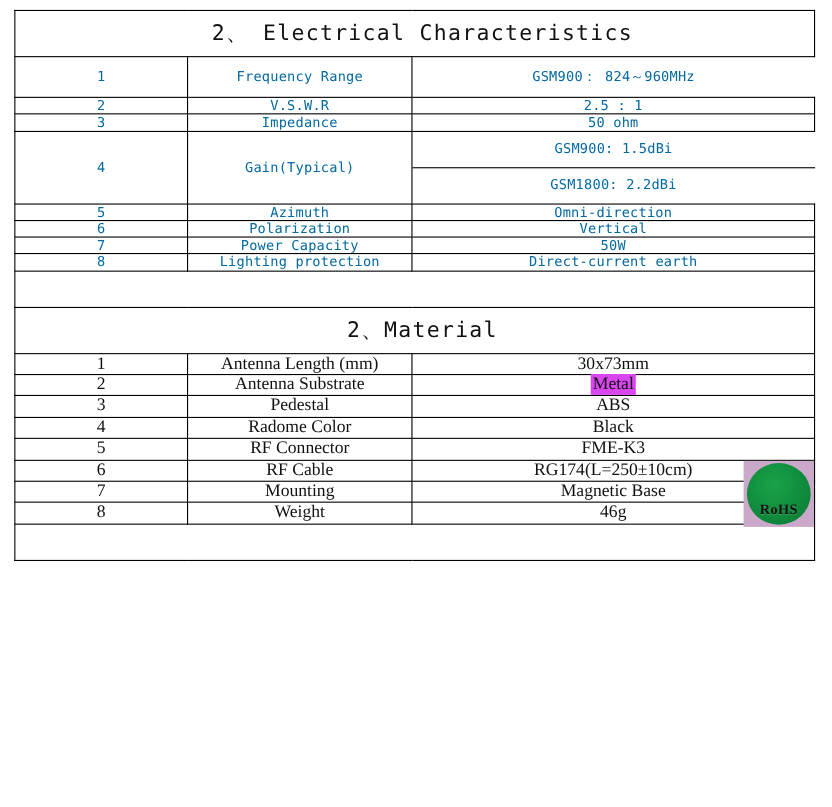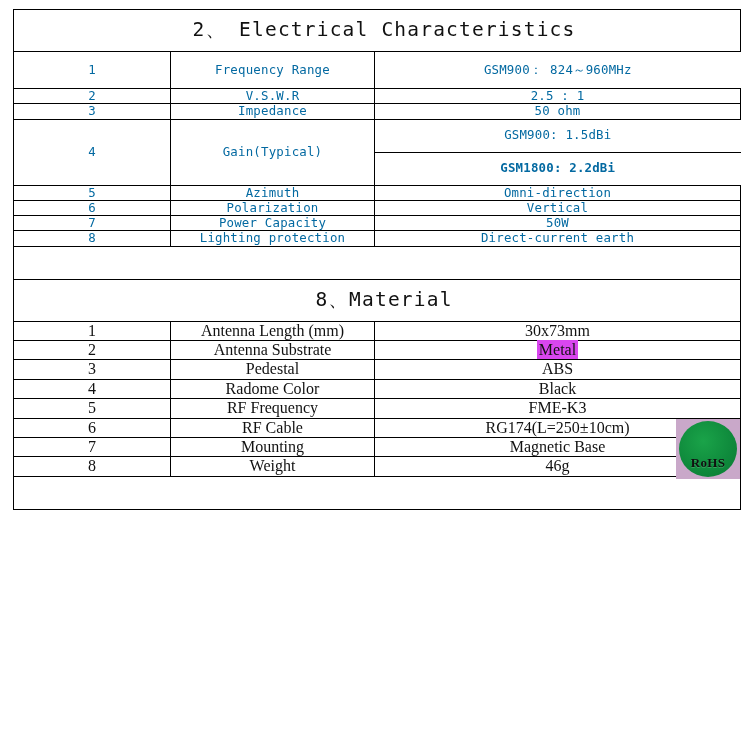--- a/index.html
+++ b/index.html
@@ -186,21 +186,21 @@
       <tr class="t1 r-sub">
         <td>4</td>
         <td>Gain(Typical)</td>
         <td class="split">
           <table class="split-inner">
             <tbody>
               <tr>
                   <td style="height:32px;text-align:center;">GSM900: 1.5dBi</td>
                 </tr>
               <tr>
-                  <td style="height:32px;font-weight:bold;">GSM1800: 2.2dBi</td>
+                  <td style="height:32px;">GSM1800: 2.2dBi</td>
                 </tr>
             </tbody>
           </table>
         </td>
       </tr>
 
       <tr class="t1 r-std">
         <td>5</td>
         <td>Azimuth</td>
         <td>Omni-direction</td>
@@ -223,21 +223,21 @@
         <td>Lighting  protection</td>
         <td>Direct-current earth</td>
       </tr>
 
       <tr class="blank-row">
         <td colspan="3">&nbsp;</td>
       </tr>
 
       <tr class="section-head">
         <td colspan="3">
-          <span class="heading-text">8、Material</span>
+          <span class="heading-text">2、Material</span>
         </td>
       </tr>
 
 
       <tr class="t2 r-std">
         <td>1</td>
         <td>Antenna Length (mm)</td>
         <td>30x73mm</td>
       </tr>
 
@@ -254,21 +254,21 @@
       </tr>
 
       <tr class="t2 r-std">
         <td>4</td>
         <td>Radome Color</td>
         <td>Black</td>
       </tr>
 
       <tr class="t2 r-std">
         <td>5</td>
-        <td>RF Frequency</td>
+        <td>RF Connector</td>
         <td>FME-K3</td>
       </tr>
 
       <tr class="t2 r-std">
         <td>6</td>
         <td>RF Cable</td>
         <td>RG174(L=250±10cm)</td>
       </tr>
 
       <tr class="t2 r-std">

